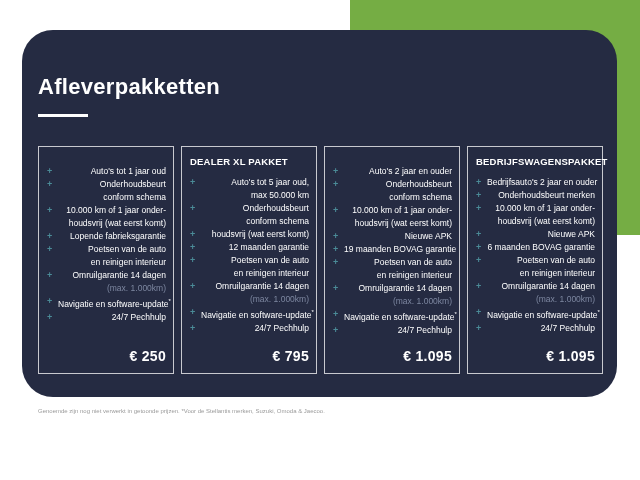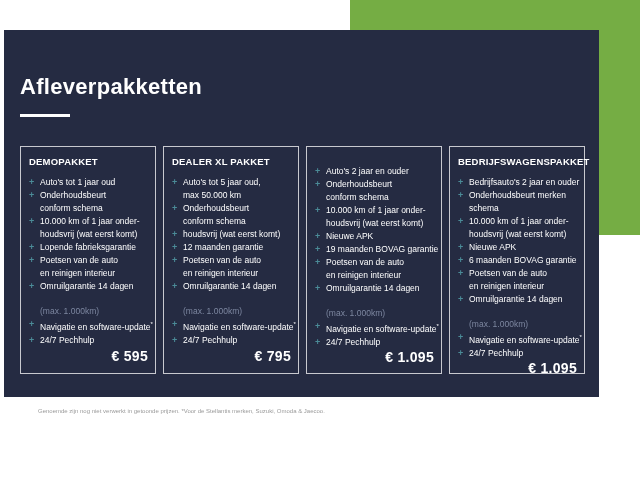--- a/index.html
+++ b/index.html
@@ -10,25 +10,26 @@
     overflow:hidden;
   }
   .stage { position:relative; width:640px; height:480px; background:#ffffff; }
 
   .green-block {
     position:absolute; left:350px; top:0; width:290px; height:235px;
     background:var(--green,#75ad44);
   }
 
   .panel {
-    position:absolute; left:4px; top:30px; width:595px; height:367px;
+    position:absolute; left:22px; top:30px; width:595px; height:367px;
     background:var(--navy,#252b42);
     box-sizing:border-box;
     padding:46px 14px 0 16px;
     color:#ffffff;
+    border-radius:31px;
   }
   .page-title {
     margin:0; font-size:22px; line-height:22px; font-weight:700;
     letter-spacing:0.3px; color:#ffffff;
   }
   .title-underline { width:50px; height:3px; background:#ffffff; margin-top:16px; }
 
   .cards { display:flex; gap:7px; margin-top:29px; height:228px; }
   .card {
     flex:1 1 0;
@@ -46,23 +47,24 @@
   .item { display:flex; gap:4px; }
   .plus {
     flex:0 0 auto; width:7px;
     color:var(--plus,#4b8b97);
     font-size:9px; line-height:13px; font-weight:700;
   }
   .item-lines { flex:1 1 auto; min-width:0; }
   .line {
     display:block; font-size:8.5px; line-height:13px; color:#ffffff;
     white-space:nowrap;
+    text-align:right;
   }
   .line sup { font-size:6px; }
-  .line.muted { color:var(--muted,#7d87a0);margin-top:12px; }
+  .line.muted { color:var(--muted,#7d87a0); }
   .price {
     margin-top:auto; text-align:right;
     font-size:14px; font-weight:700; color:#ffffff;
     letter-spacing:0.3px;
   }
 
   .footnote {
     position:absolute; left:38px; top:407px;
     font-size:6px; line-height:8px; color:var(--footnote,#9b9b9b);
   }
@@ -70,21 +72,20 @@
 </head>
 <body>
 
 <div class="stage">
   <div class="green-block"></div>
   <div class="panel">
     <h1 class="page-title">Afleverpakketten</h1>
     <div class="title-underline"></div>
     <div class="cards" id="cards">
   <div class="card">
-    <div class="card-title">DEMOPAKKET</div>
     <ul class="items">
   <li class="item">
     <span class="plus">+</span>
     <span class="item-lines">
                 <span class="line">Auto's tot 1 jaar oud</span>
               </span>
   </li>
 
   <li class="item">
     <span class="plus">+</span>
@@ -132,21 +133,21 @@
               </span>
   </li>
 
   <li class="item">
     <span class="plus">+</span>
     <span class="item-lines">
                 <span class="line">24/7 Pechhulp</span>
               </span>
   </li>
 </ul>
-    <div class="price">€ 595</div>
+    <div class="price">€ 250</div>
   </div>
 
   <div class="card">
     <div class="card-title">DEALER XL PAKKET</div>
     <ul class="items">
   <li class="item">
     <span class="plus">+</span>
     <span class="item-lines">
                 <span class="line">Auto's tot 5 jaar oud,</span>
                 <span class="line">max 50.000 km</span>
@@ -287,21 +288,20 @@
     <span class="plus">+</span>
     <span class="item-lines">
                 <span class="line">Bedrijfsauto's 2 jaar en ouder</span>
               </span>
   </li>
 
   <li class="item">
     <span class="plus">+</span>
     <span class="item-lines">
                 <span class="line">Onderhoudsbeurt merken</span>
-                <span class="line">schema</span>
               </span>
   </li>
 
   <li class="item">
     <span class="plus">+</span>
     <span class="item-lines">
                 <span class="line">10.000 km of 1 jaar onder-</span>
                 <span class="line">houdsvrij (wat eerst komt)</span>
               </span>
   </li>

